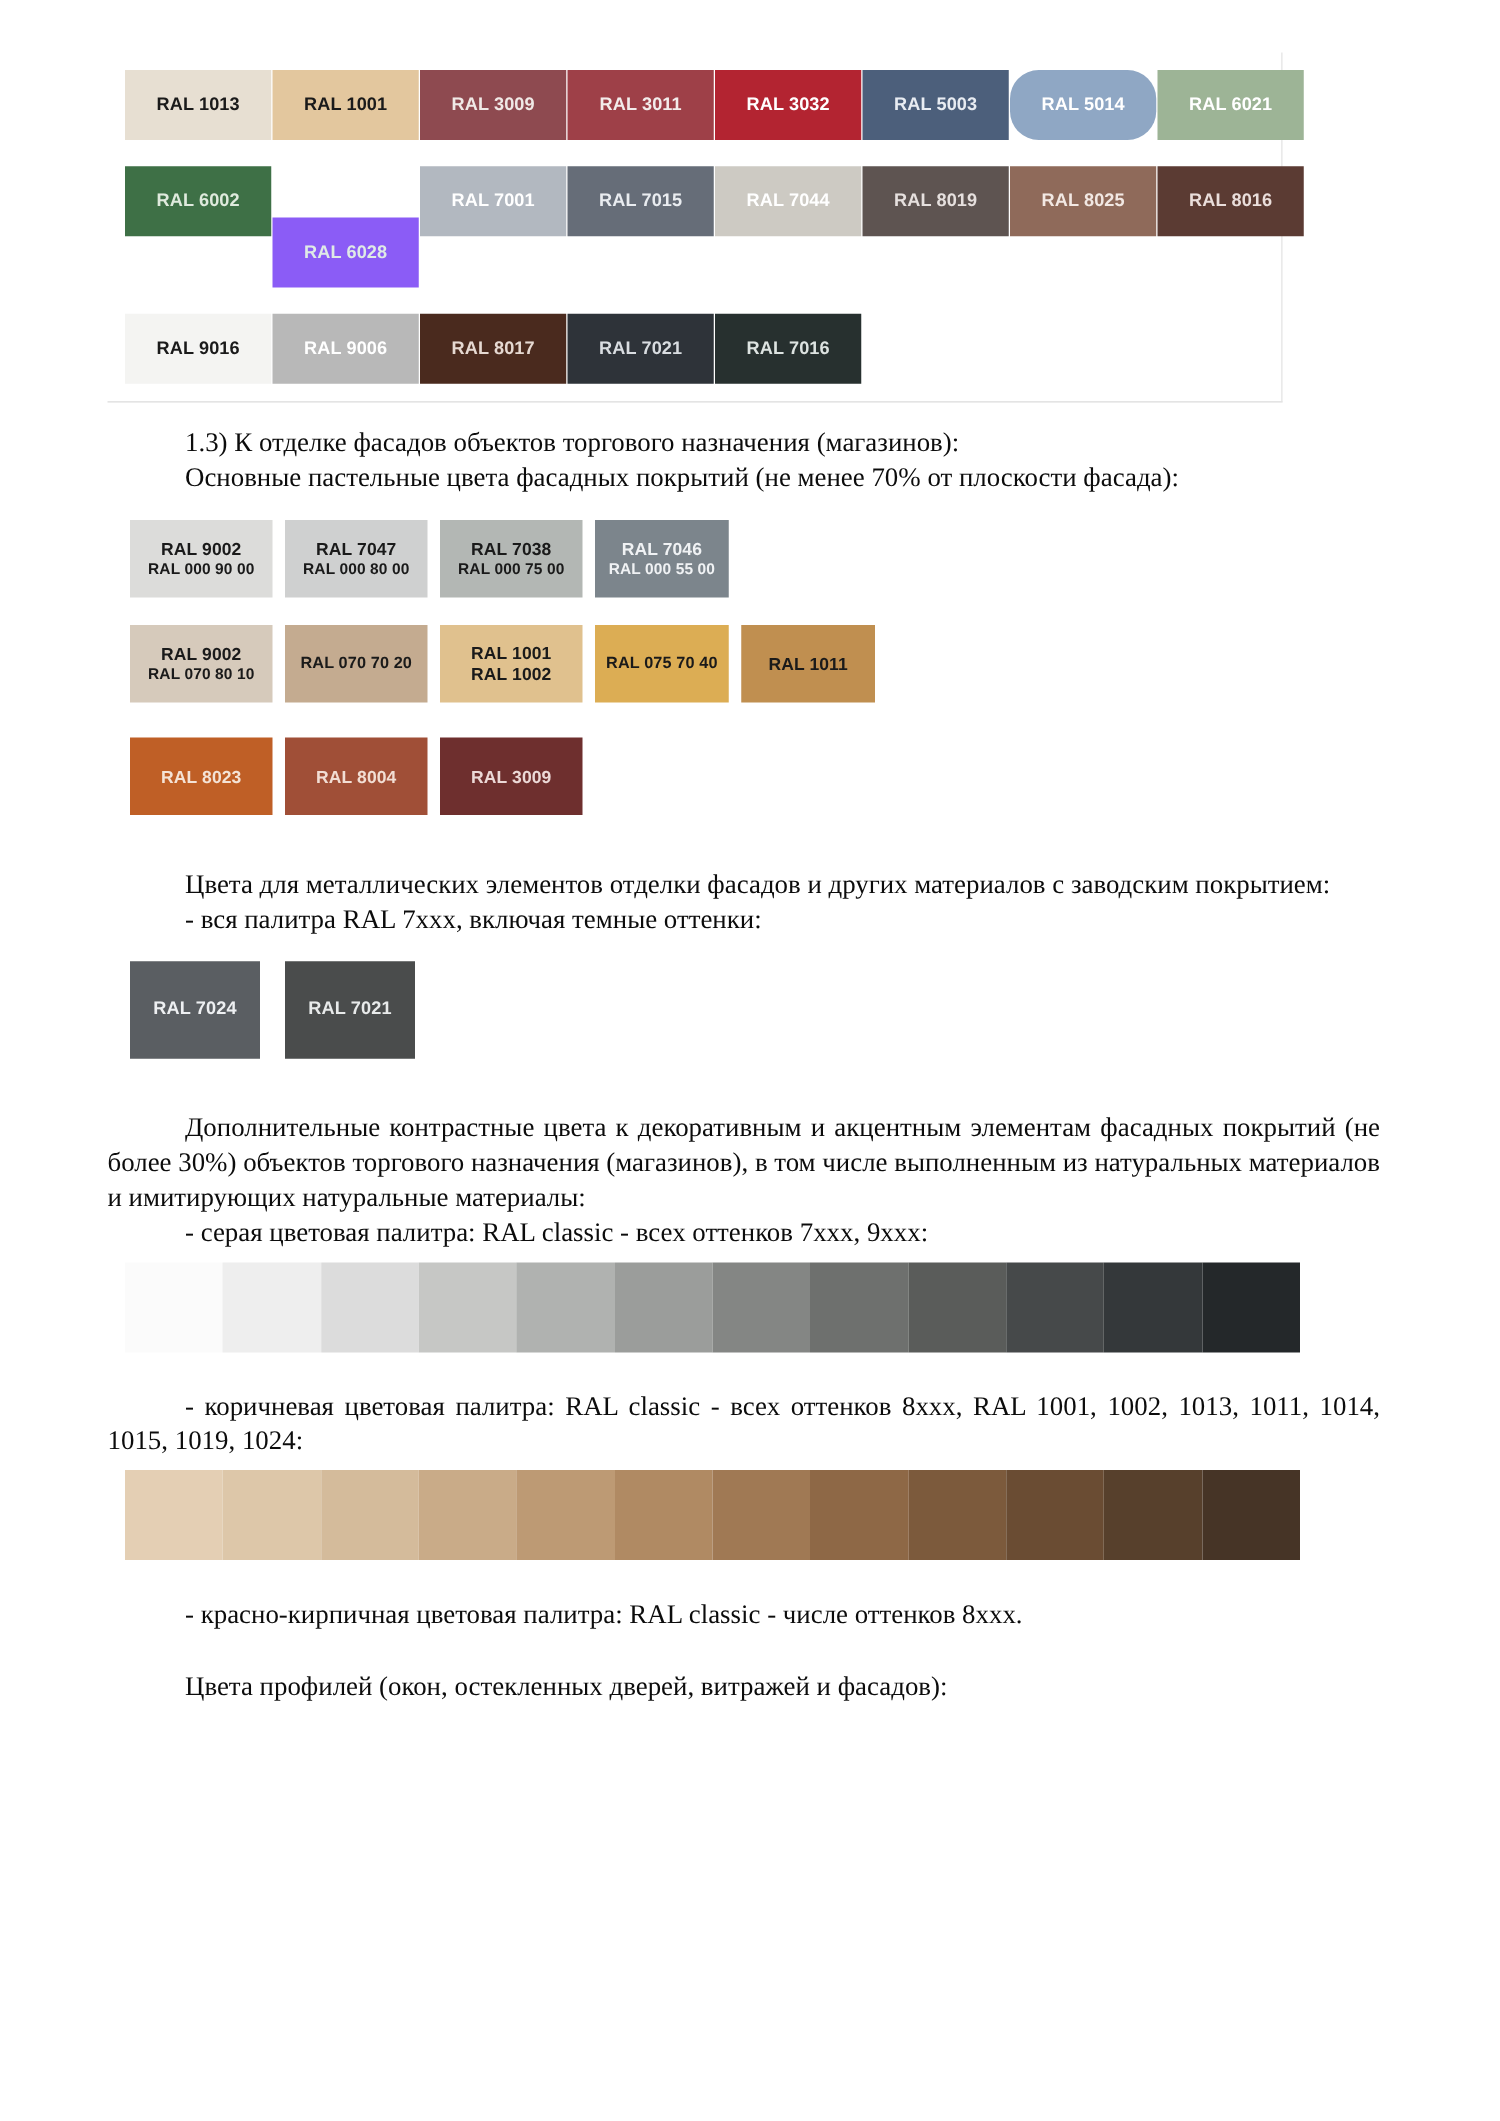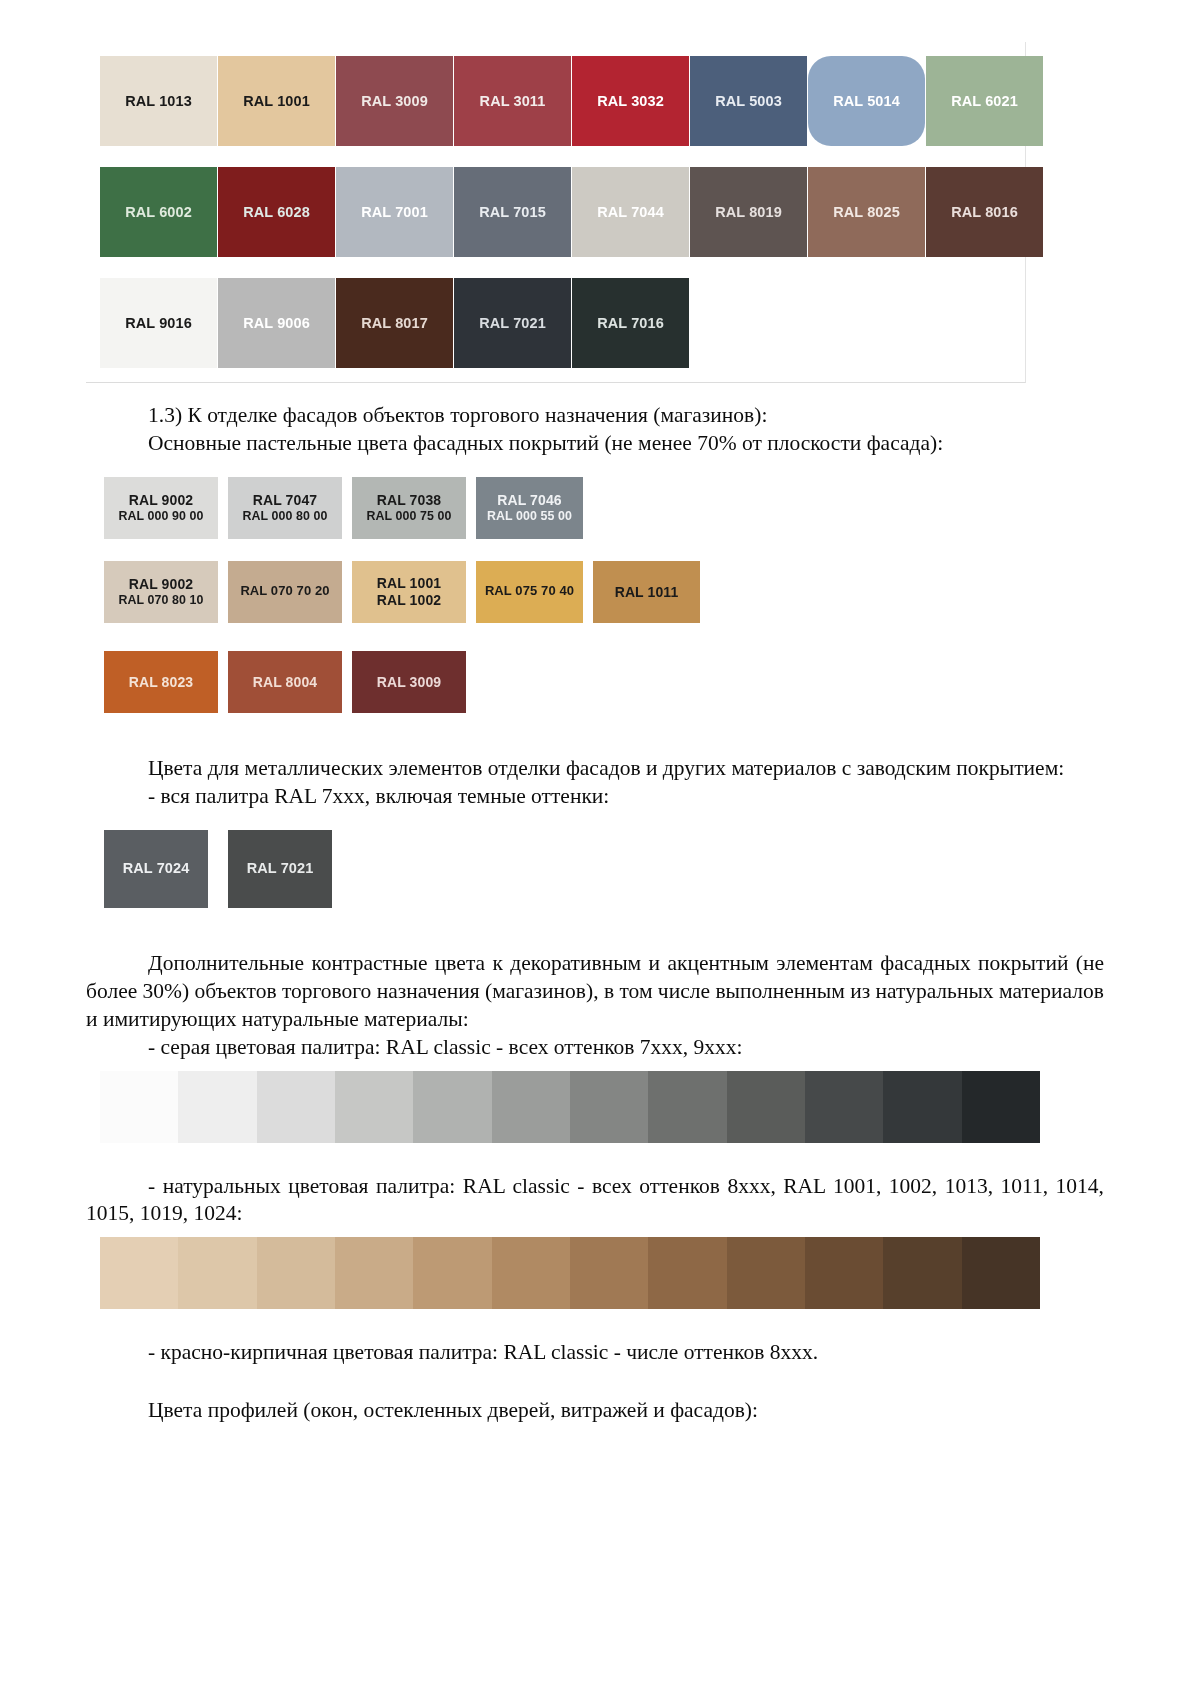--- a/index.html
+++ b/index.html
@@ -58,21 +58,21 @@
     font-family:"Liberation Sans","DejaVu Sans",sans-serif;
     font-weight:bold;
     line-height:1.15;
     text-align:center;
     letter-spacing:.1px;
   }
 
   
   .p1 .swatch{
     width:117px;
-    height:90px;
+    height:56px;
     margin-right:0;
     font-size:14.5px;
   }
   .p1-row{ display:flex; padding-left:14px; }
   .p1-row .slot{ width:117px; margin-right:1px; }
 
   
   .p2-row{ display:flex; padding-left:0; }
   .p2-row + .p2-row{ margin-top:22px; }
   .p2 .swatch{
@@ -151,21 +151,21 @@
         </div>
     </div>
 
     <div class="p1-row" style="margin-top:21px;">
       <div class="slot">
           <div class="swatch" style="background:#3e7046;color:#dfeadd;">
             <span>RAL 6002</span>
           </div>
         </div>
       <div class="slot">
-          <div class="swatch" style="background:#7f1d1d;color:#dfeae6;">
+          <div class="swatch" style="background:#8b5cf6;color:#dfeae6;margin-top:41px;">
             <span>RAL 6028</span>
           </div>
         </div>
       <div class="slot">
           <div class="swatch" style="background:#b2b8c0;color:#ffffff;">
             <span>RAL 7001</span>
           </div>
         </div>
       <div class="slot">
           <div class="swatch" style="background:#666d78;color:#e9ecf0;">
@@ -321,21 +321,21 @@
     <div class="seg" style="background:#848684"></div>
     <div class="seg" style="background:#6e706e"></div>
     <div class="seg" style="background:#5a5c5a"></div>
     <div class="seg" style="background:#46494a"></div>
     <div class="seg" style="background:#34383a"></div>
     <div class="seg" style="background:#24282a"></div>
   </div>
 
   <div class="gap-l"></div>
 
-  <p class="para indent">- натуральных цветовая палитра: RAL classic - всех оттенков 8ххх, RAL 1001, 1002, 1013, 1011, 1014, 1015, 1019, 1024:</p>
+  <p class="para indent">- коричневая цветовая палитра: RAL classic - всех оттенков 8ххх, RAL 1001, 1002, 1013, 1011, 1014, 1015, 1019, 1024:</p>
 
   <div class="gap-s"></div>
 
   <div class="strip">
     <div class="seg" style="background:#e4cfb4"></div>
     <div class="seg" style="background:#ddc7a9"></div>
     <div class="seg" style="background:#d4bb9b"></div>
     <div class="seg" style="background:#c9ab88"></div>
     <div class="seg" style="background:#bd9a74"></div>
     <div class="seg" style="background:#b08a63"></div>

